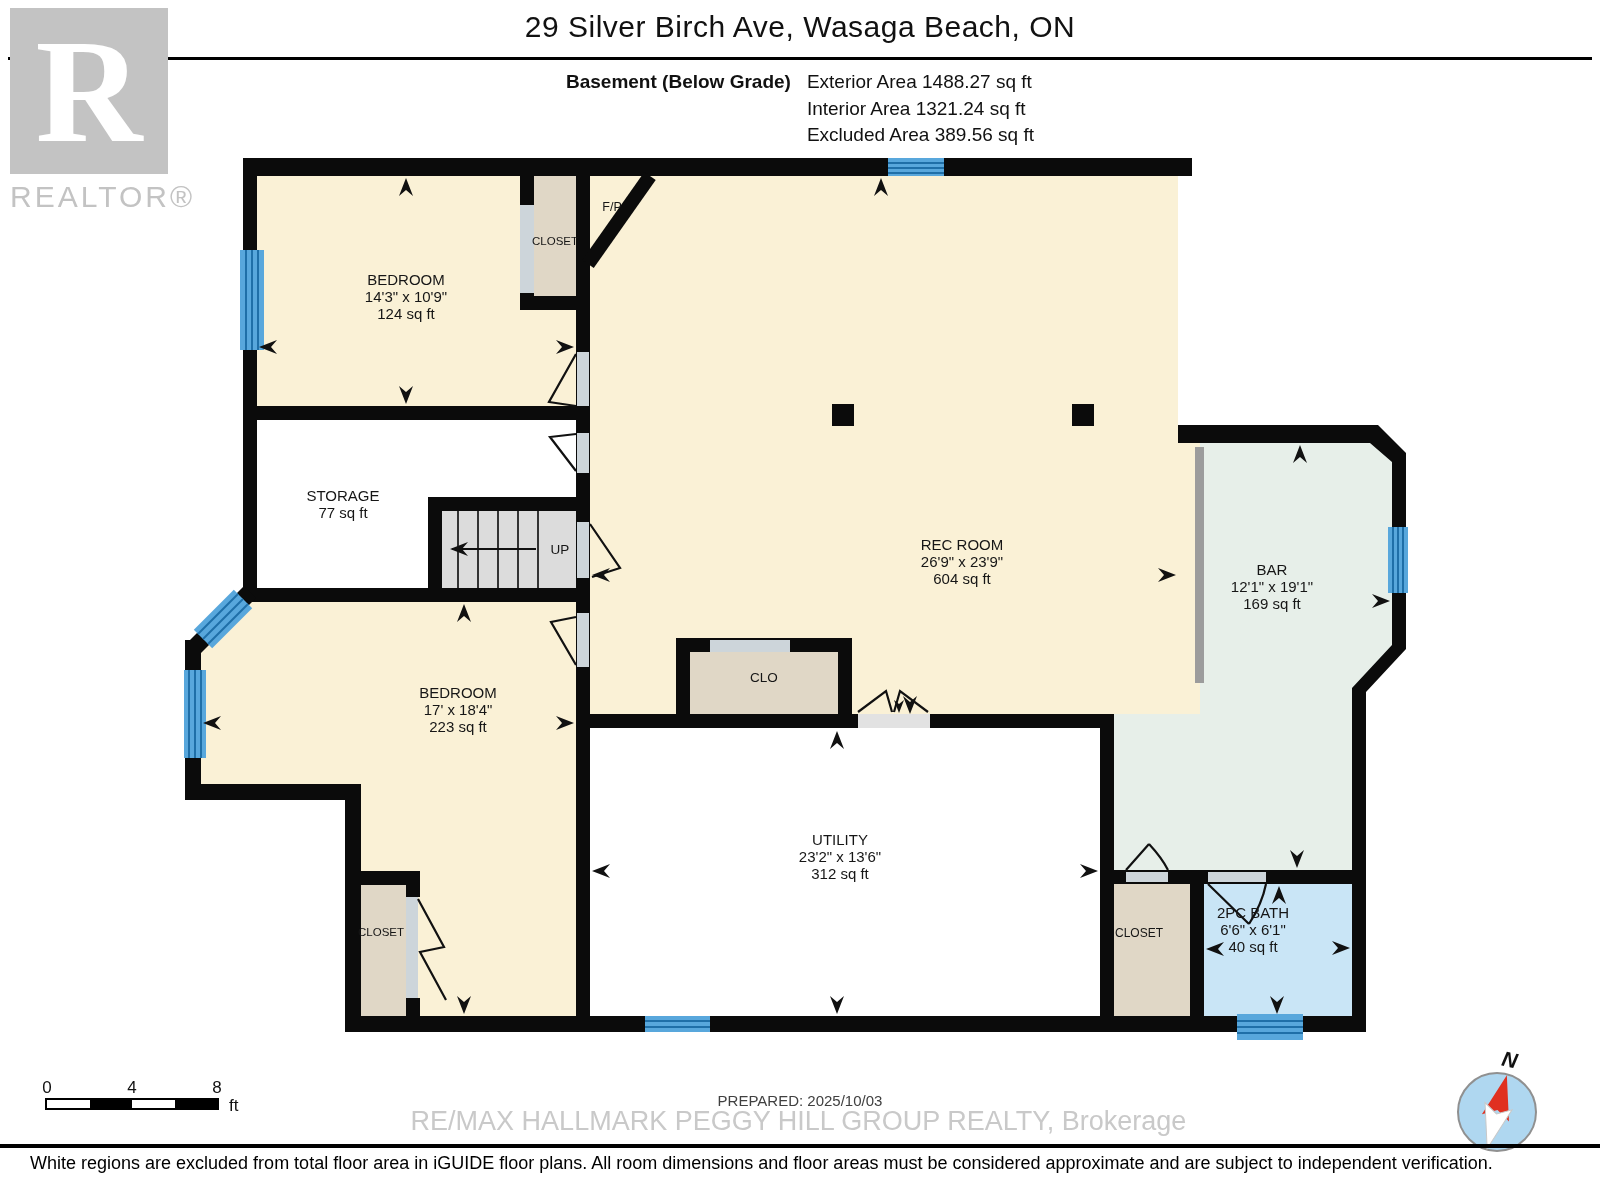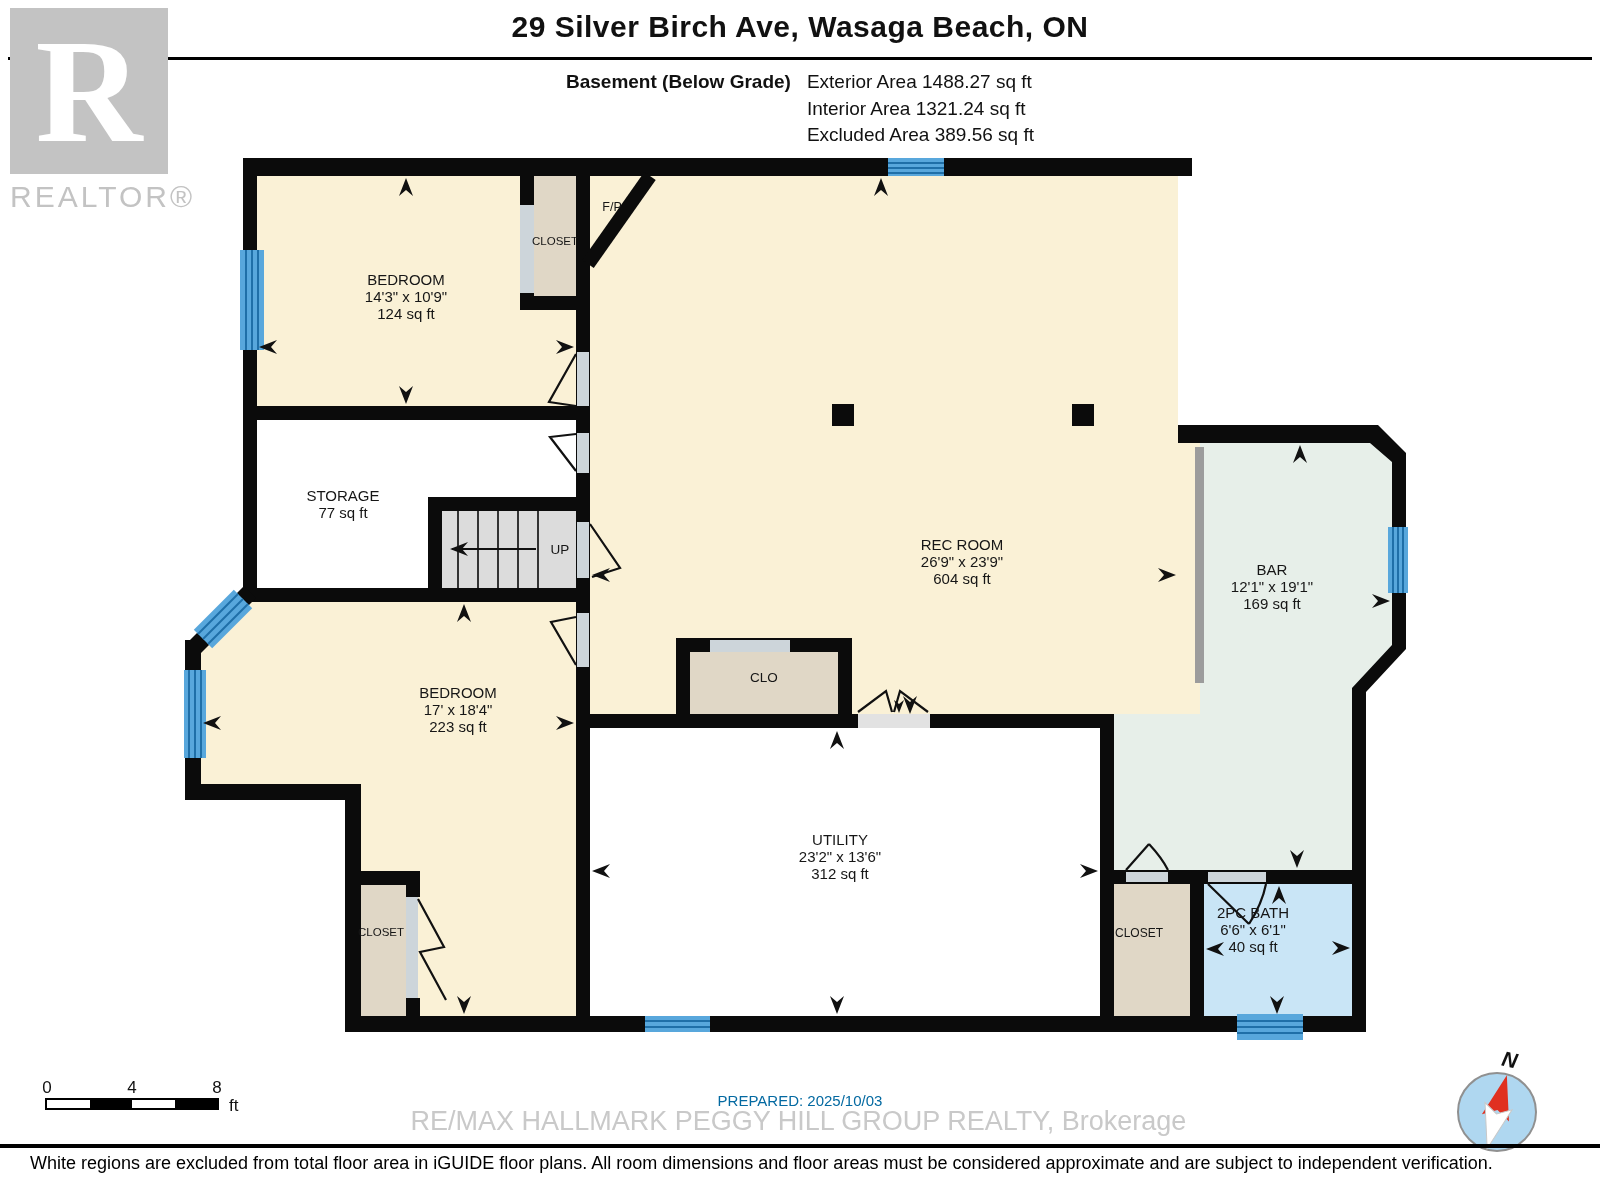--- a/index.html
+++ b/index.html
@@ -1,20 +1,20 @@
 <!DOCTYPE html>
 <html><head>
 <meta charset="utf-8">
 <style>
   html,body{margin:0;padding:0;background:#fff;}
   #page{position:relative;width:1600px;height:1198px;background:#fff;overflow:hidden;
         font-family:"Liberation Sans", sans-serif;color:#111;}
   
   #title{position:absolute;left:0;right:0;top:10px;text-align:center;
-         font-size:30px;font-weight:bold;letter-spacing:.5px;}
+         font-size:30px;font-weight:normal;letter-spacing:.5px;}
   #rule-top{position:absolute;left:8px;right:8px;top:57px;height:3px;background:#000;}
   #subheader{position:absolute;left:0;right:0;top:69px;display:flex;justify-content:center;gap:16px;}
   #floor-label{font-size:19px;font-weight:bold;line-height:26.5px;}
   .area-line{font-size:19px;line-height:26.5px;}
   
   #realtor{position:absolute;left:10px;top:8px;}
   #realtor-box{width:158px;height:166px;background:#c3c3c3;display:flex;align-items:center;justify-content:center;}
   #realtor-box span{font-family:"Liberation Serif",serif;font-size:148px;font-weight:bold;color:#fff;line-height:1;}
   #realtor-word{margin-top:6px;font-size:30px;letter-spacing:3px;color:#c3c3c3;}
   
@@ -26,21 +26,21 @@
   .lbl.md{font-size:13.5px;}
   .lbl.xs{font-size:12px;}
   
   #scalebar{position:absolute;left:45px;top:1078px;width:250px;font-size:17px;}
   #scale-ticks{position:relative;width:174px;height:20px;}
   #scale-ticks span{position:absolute;transform:translateX(-50%);}
   #scale-strip{width:174px;height:12px;border:2px solid #000;display:flex;box-sizing:border-box;}
   #scale-strip i{flex:1;}
   #scale-strip i:nth-child(2),#scale-strip i:nth-child(4){background:#000;}
   #scale-ft{position:absolute;left:184px;top:18px;}
-  #prepared{position:absolute;left:0;right:0;top:1092px;text-align:center;font-size:15px;color:#0369a1;z-index:3;}
+  #prepared{position:absolute;left:0;right:0;top:1092px;text-align:center;font-size:15px;color:#404040;z-index:3;}
   #brokerage-wm{position:absolute;left:0;right:3px;top:1106px;text-align:center;z-index:2;}
   #brokerage-wm span{display:inline-block;font-size:27px;color:#c9c9c9;background:rgba(255,255,255,.55);padding:0 12px;}
   #compass{position:absolute;left:1450px;top:1048px;width:100px;height:112px;}
   #north-label{position:absolute;left:52px;top:0px;font-size:21px;font-weight:bold;font-style:italic;transform:rotate(12deg);}
   #rule-bottom{position:absolute;left:0px;right:0px;top:1144px;height:4px;background:#000;}
   #disclaimer{position:absolute;left:30px;top:1153px;font-size:18px;color:#000;}
   #iguide{position:absolute;right:14px;top:1150px;display:flex;align-items:center;gap:6px;}
   #iguide-text{font-size:40px;color:#3f9dcb;letter-spacing:1px;}
 </style>
 </head>

